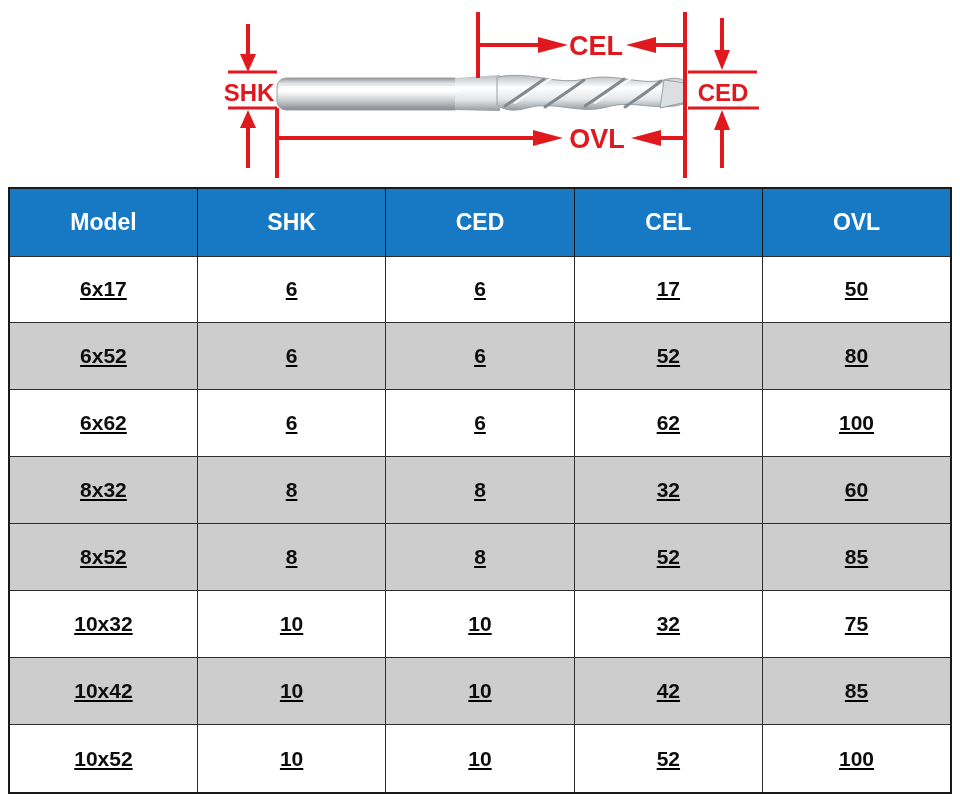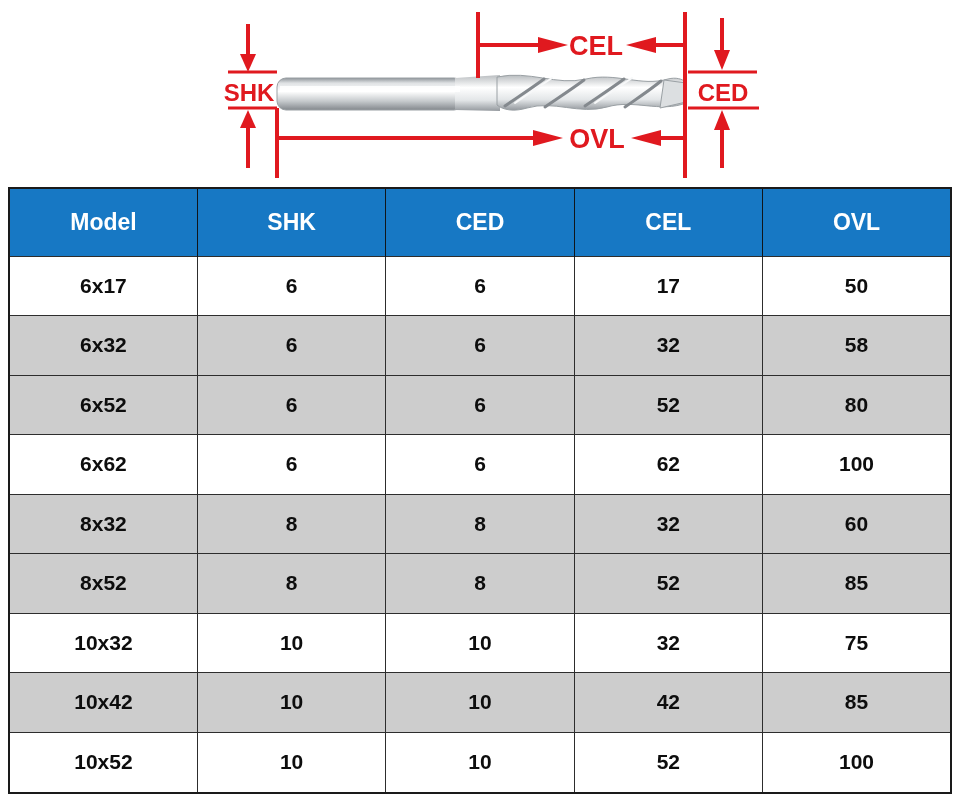--- a/index.html
+++ b/index.html
@@ -33,21 +33,21 @@
     color:#ffffff;font-size:23px;font-weight:bold;text-align:center;
     border-left:1px solid #10151a;
   }
   table.spec th:first-child{border-left:none;}
   table.spec td{
     text-align:center;vertical-align:middle;
     font-size:21px;font-weight:bold;color:#0d0d0d;
     border:1px solid #2d2d2d;
   }
   table.spec tbody tr.alt{background:var(--alt-gray);}
-  table.spec tbody tr{background:#ffffff;}
+  table.spec tbody tr{background:#ffffff;text-decoration:underline;}
 </style>
 </head>
 <body style="--dim-red: #e0191f; --header-blue: #1778c4; --alt-gray: #cdcdcd; --border-dark: #1a1a1a;">
 
 <svg class="diagram" viewBox="0 0 960 186" aria-hidden="true">
   <defs>
     <linearGradient id="metal" x1="0" y1="0" x2="0" y2="1">
       <stop offset="0" stop-color="#8f959a"></stop>
       <stop offset="0.16" stop-color="#dfe2e4"></stop>
       <stop offset="0.42" stop-color="#ffffff"></stop>
@@ -131,27 +131,20 @@
     </thead>
     <tbody>
         <tr>
           <td>6x17</td>
           <td>6</td>
           <td>6</td>
           <td>17</td>
           <td>50</td>
         </tr>
         <tr class="alt">
-          <td>6x32</td>
-          <td>6</td>
-          <td>6</td>
-          <td>32</td>
-          <td>58</td>
-        </tr>
-        <tr class="alt">
           <td>6x52</td>
           <td>6</td>
           <td>6</td>
           <td>52</td>
           <td>80</td>
         </tr>
         <tr>
           <td>6x62</td>
           <td>6</td>
           <td>6</td>

